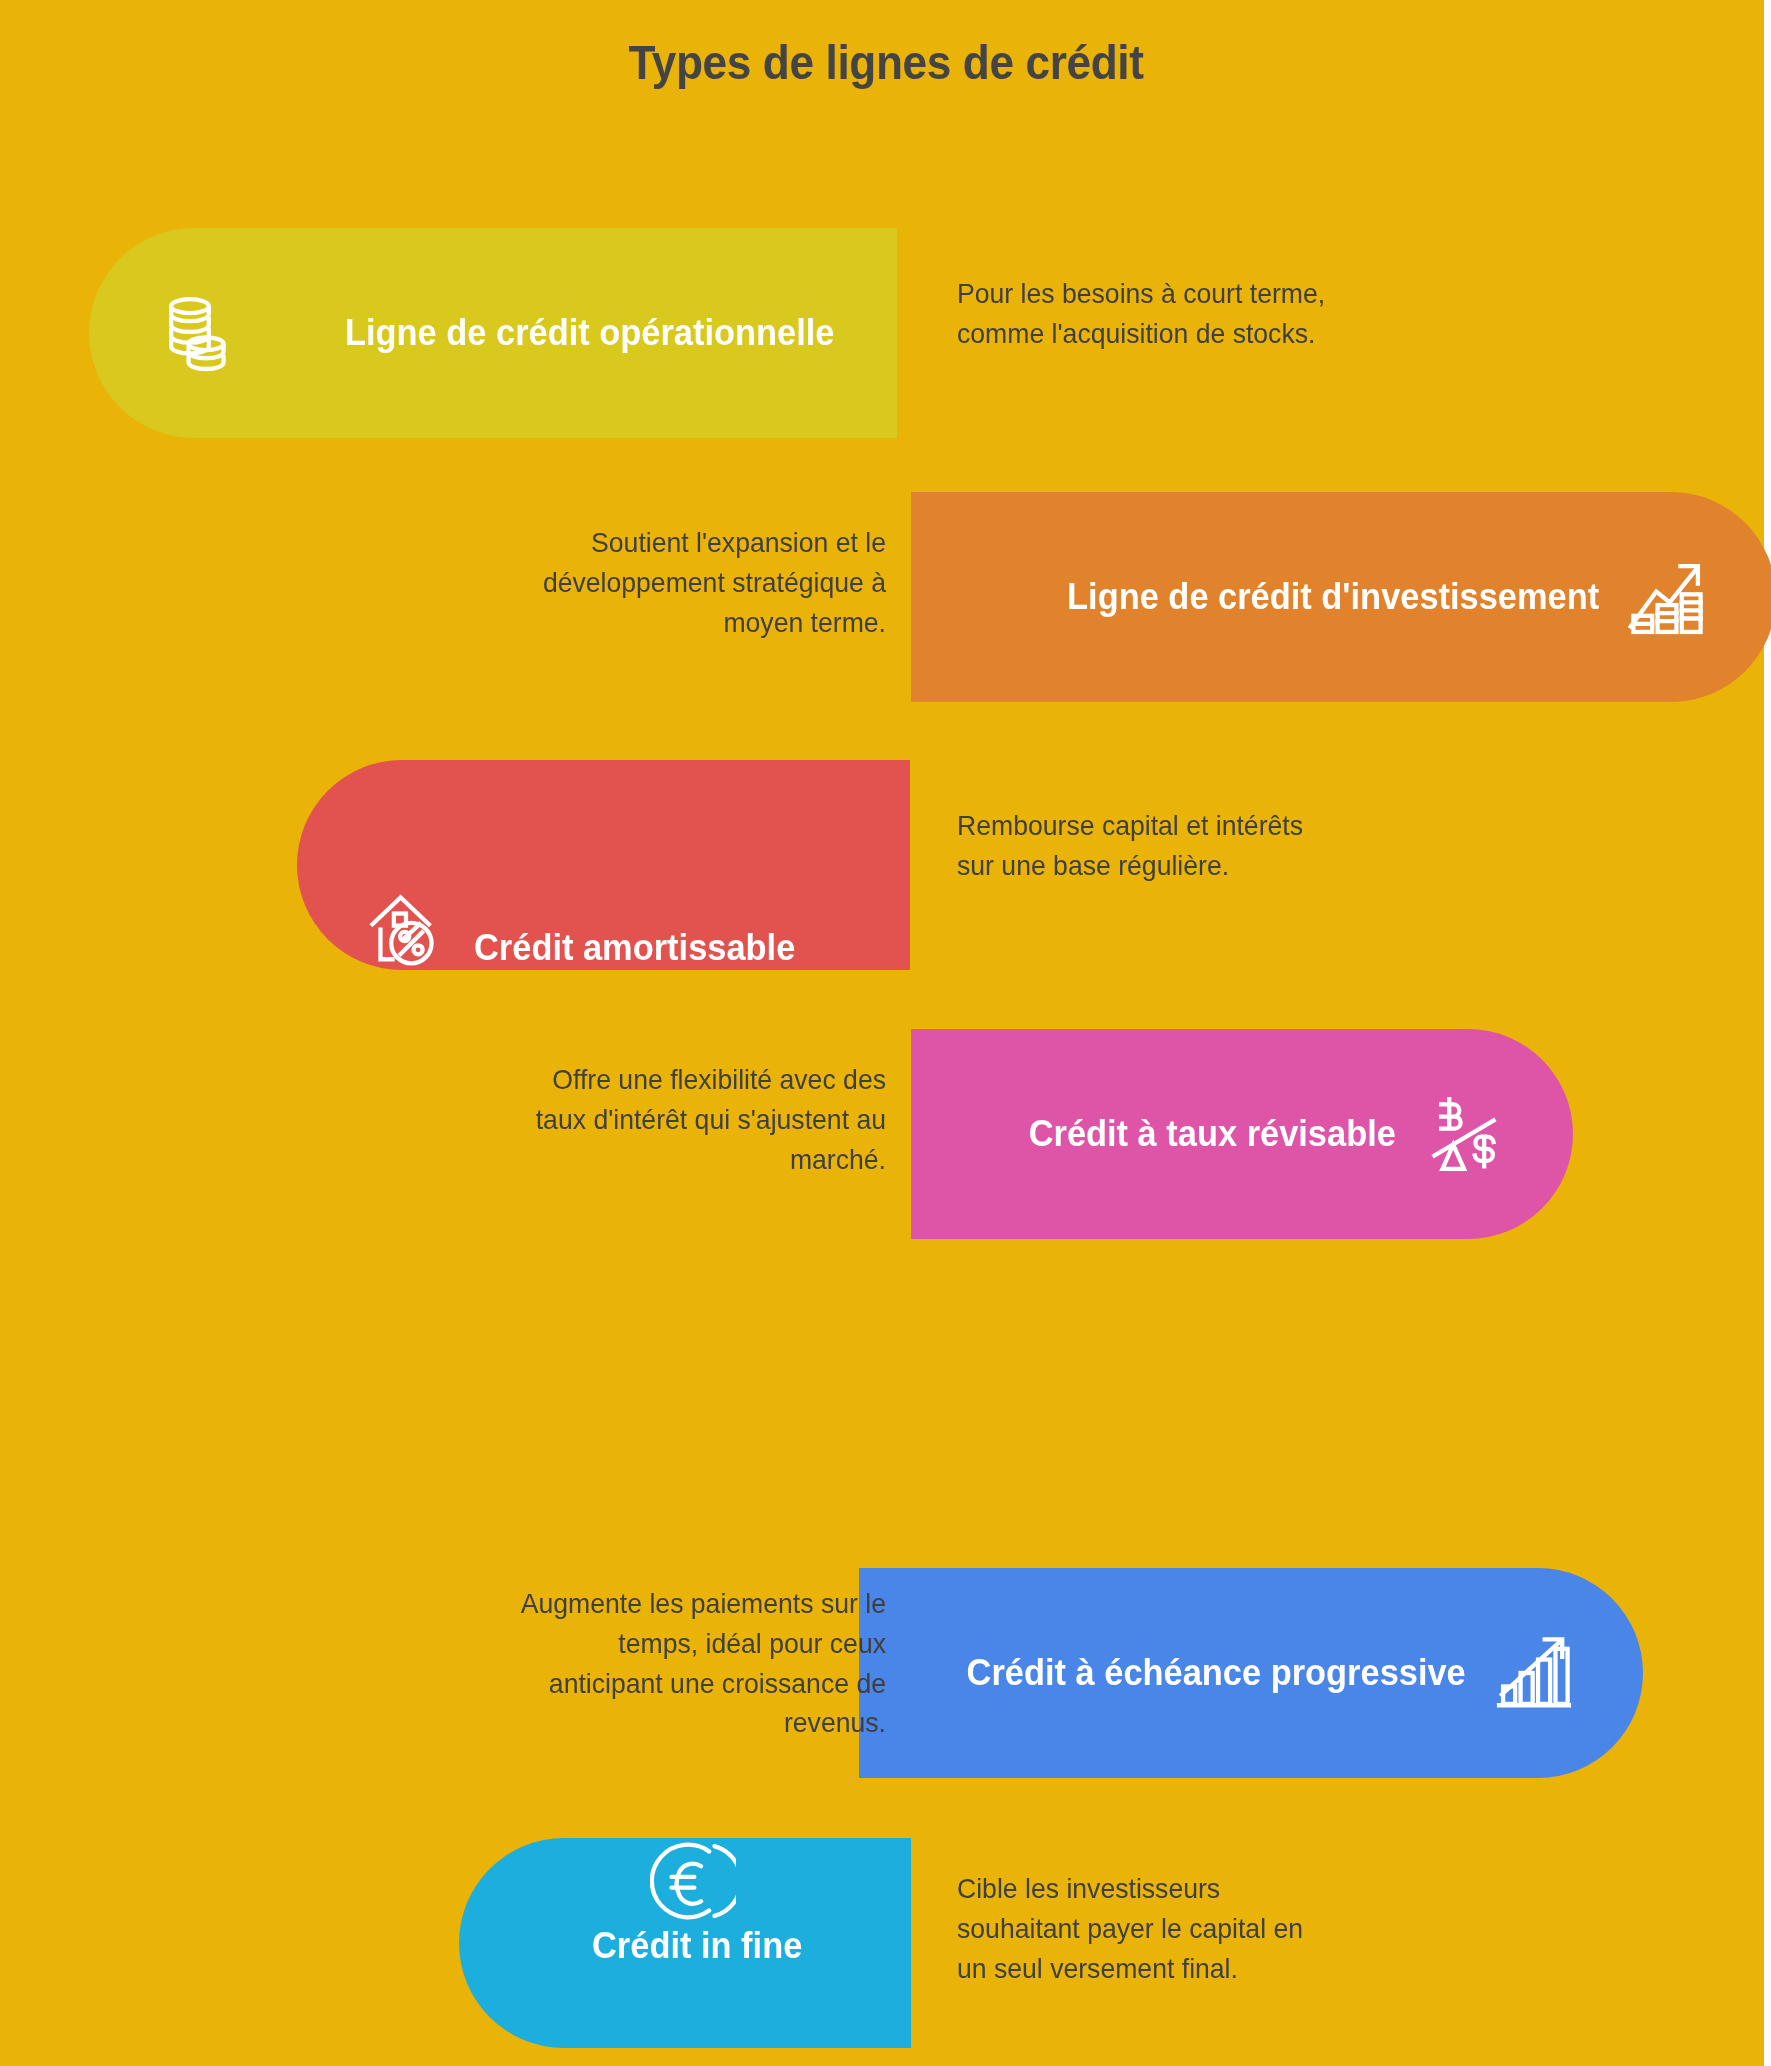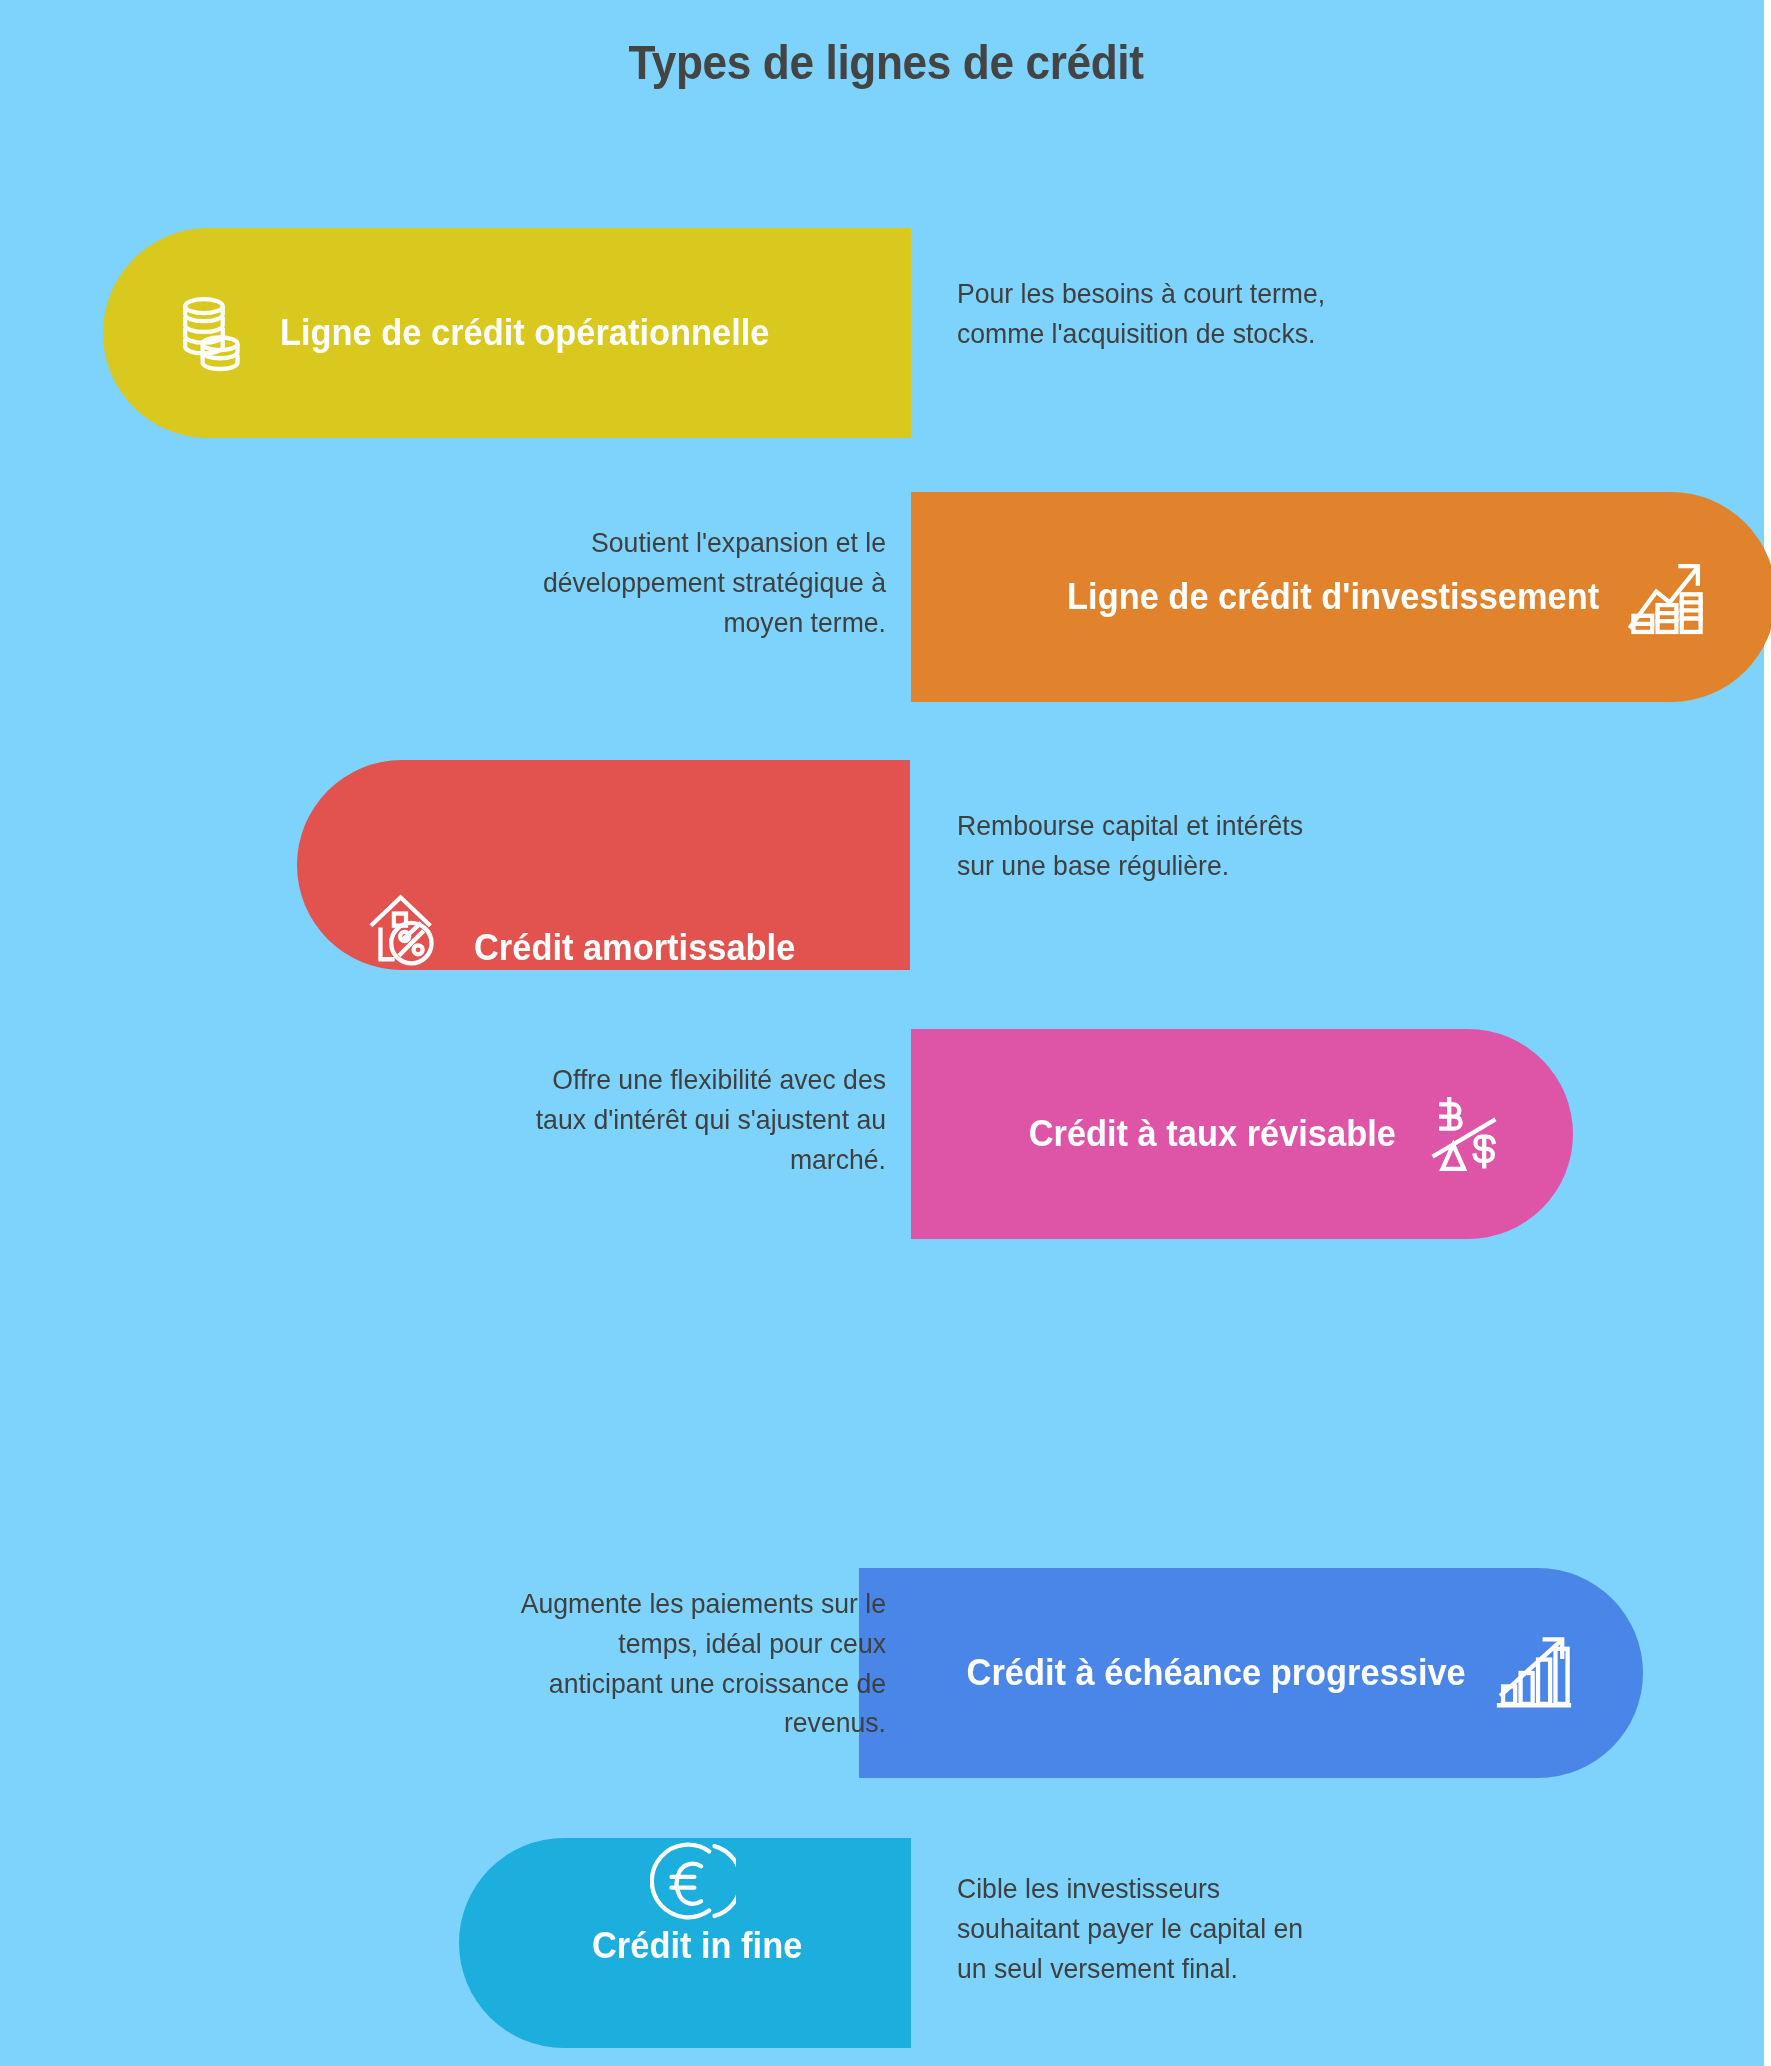--- a/index.html
+++ b/index.html
@@ -9,21 +9,21 @@
     height: 2066px;
     background: #ffffff;
     font-family: "Liberation Sans", "DejaVu Sans", sans-serif;
     overflow: hidden;
   }
 
   #infographic {
     position: relative;
     width: 1764px;
     height: 2066px;
-    background: #7dd3fc;
+    background: #eab308;
   }
 
   
   .title {
     position: absolute;
     left: 0;
     top: 35px;
     width: 1772px;
     text-align: center;
     font-size: 48px;
@@ -110,21 +110,21 @@
   .desc.on-left  { text-align: right; transform-origin: right center; }
 </style>
 </head>
 <body>
 
 <div id="infographic">
 
   <div class="title">Types de lignes de crédit</div>
 
   <div class="row" style="top:228px; height:210px;">
-    <div class="bar left" style="left:103px; width:808px; background:#D9C81D;">
+    <div class="bar left" style="left:89px; width:808px; background:#D9C81D;justify-content:space-between;">
       <span class="bar-icon">
         <svg viewBox="0 0 64 64" fill="none" stroke="#ffffff" stroke-width="3.2">
           <ellipse cx="26" cy="12" rx="14" ry="5.2"></ellipse>
           <path d="M12 12v6c0 2.9 6.3 5.2 14 5.2s14-2.3 14-5.2v-6"></path>
           <path d="M12 20v6c0 2.9 6.3 5.2 14 5.2s14-2.3 14-5.2v-6"></path>
           <path d="M12 28v6c0 2.9 6.3 5.2 14 5.2s14-2.3 14-5.2v-6"></path>
           <path d="M12 36v6c0 2.9 6.3 5.2 14 5.2s14-2.3 14-5.2v-6"></path>
           <ellipse cx="38" cy="40" rx="13" ry="4.8"></ellipse>
           <path d="M25 40v6c0 2.7 5.8 4.8 13 4.8s13-2.1 13-4.8v-6"></path>
           <path d="M25 48v6c0 2.7 5.8 4.8 13 4.8s13-2.1 13-4.8v-6"></path>

